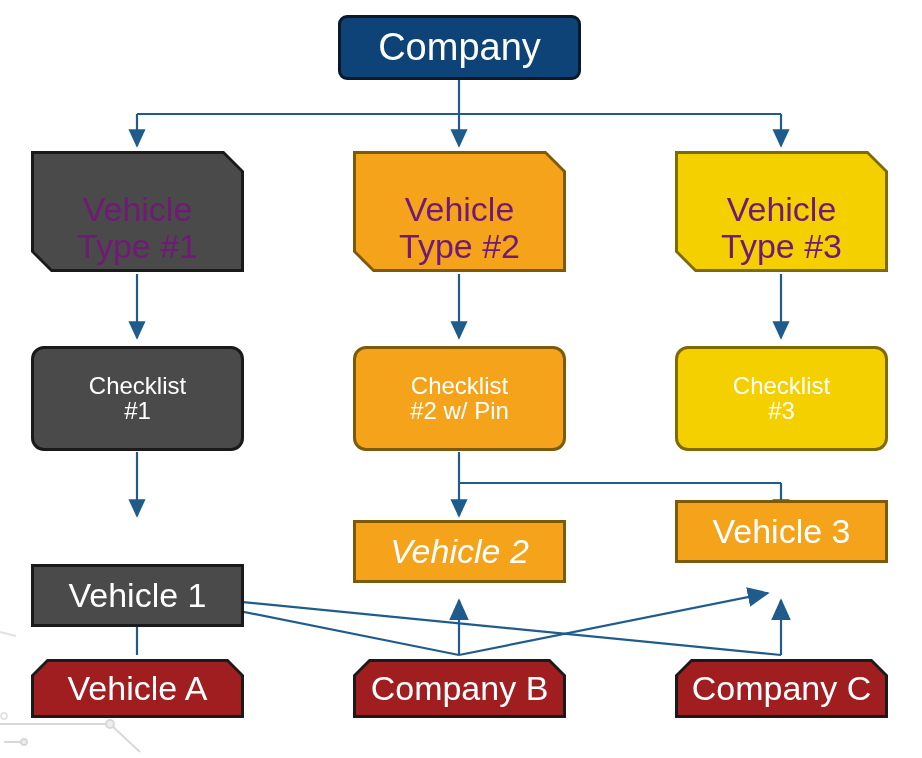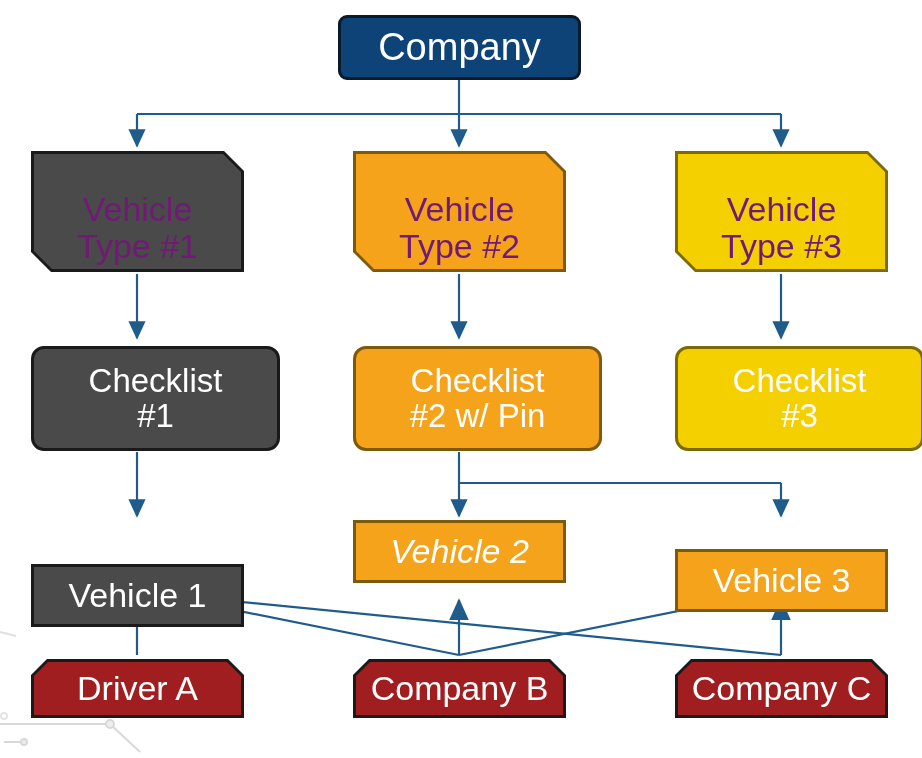--- a/index.html
+++ b/index.html
@@ -78,22 +78,22 @@
     position: absolute;
     left: 0; top: 0; width: 100%; height: 100%;
     display: flex; align-items: center; justify-content: center;
     color: #701a75; text-align: center; white-space: pre-line;
     line-height: 1.06;
     margin-top: 16px;
   }
 
   
   .n-check {
-    width: 249px; height: 105px;
-    font-size: 33px;
+    width: 213px; height: 105px;
+    font-size: 24px;
     border-radius: 13px;
     border-style: solid;
     border-width: 3px;
   }
   .check-dark { background: #4a4a4a; border-color: #1a1a1a; }
   .check-or   { background: #f5a31a; border-color: #7d5a09; }
   .check-ye   { background: #f5d000; border-color: #7d6a00; }
 
   
   .n-veh {
@@ -236,28 +236,28 @@
     <span>Checklist
 #3</span>
   </div>
 
   <div class="node n-veh veh-dark" style="left:31px; top:520px;">
     <span>Vehicle 1</span>
   </div>
   <div class="node n-veh veh-or" style="left:353px; top:520px;font-style:italic;">
     <span>Vehicle 2</span>
   </div>
-  <div class="node n-veh veh-or" style="left:675px; top:549px;">
+  <div class="node n-veh veh-or" style="left:675px; top:500px;">
     <span>Vehicle 3</span>
   </div>
 
   <div class="driver-wrap" style="left:31px; top:659px;">
     <div class="driver-border"></div>
     <div class="driver-fill"></div>
-    <div class="driver-label">Driver A</div>
+    <div class="driver-label">Vehicle A</div>
   </div>
   <div class="driver-wrap" style="left:353px; top:659px;">
     <div class="driver-border"></div>
     <div class="driver-fill"></div>
     <div class="driver-label">Company B</div>
   </div>
   <div class="driver-wrap" style="left:675px; top:659px;">
     <div class="driver-border"></div>
     <div class="driver-fill"></div>
     <div class="driver-label">Company C</div>

